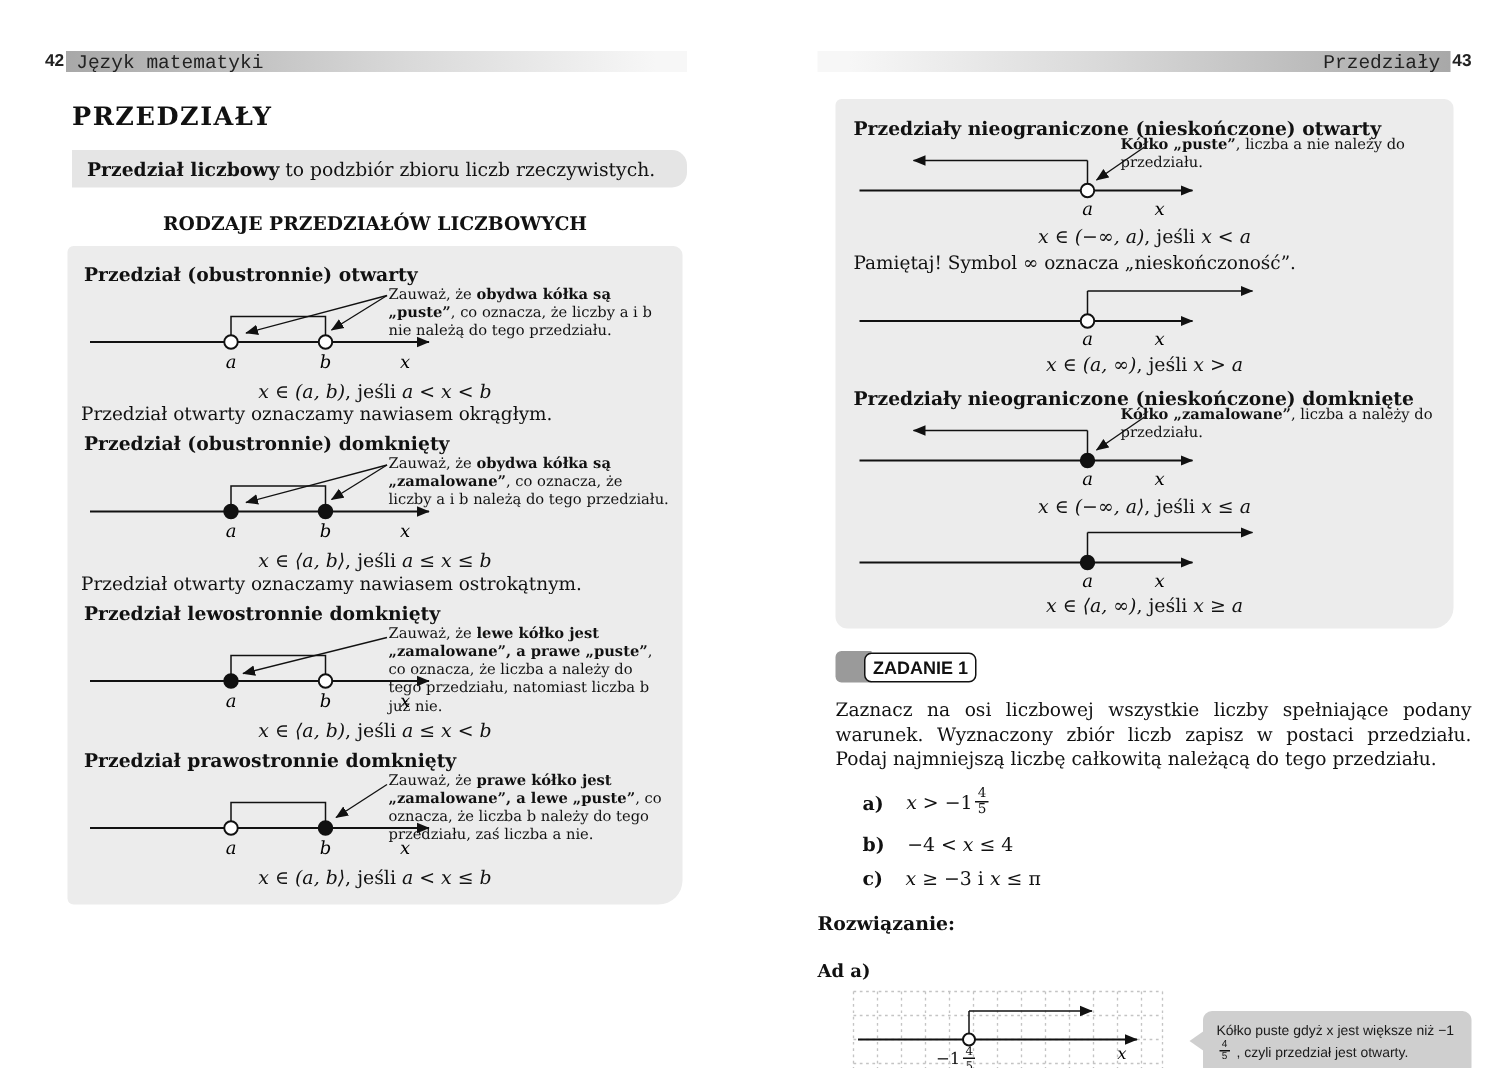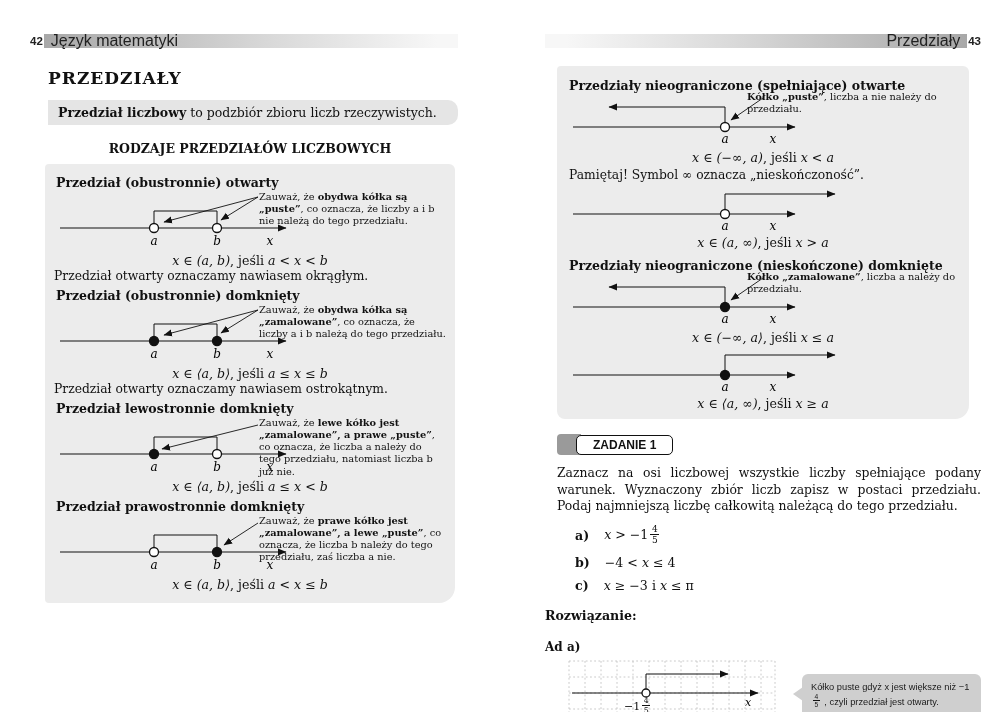--- a/index.html
+++ b/index.html
@@ -4,22 +4,22 @@
 <style>
   html,body{margin:0;padding:0;background:#fff;}
   .sheet{position:relative;width:1000px;height:712px;background:#ffffff;overflow:hidden;
          font-family:"DejaVu Serif","Liberation Serif",serif;color:#111;}
   
   .lp{position:absolute;left:30px;top:34px;width:428px;}
   .rp{position:absolute;left:545px;top:34px;width:436px;}
   
   .runhead{display:flex;align-items:center;gap:1px;font-family:"Liberation Sans",sans-serif;}
   .pagenum{font-weight:bold;font-size:11.5px;color:#222;}
-  .runbar{flex:1;height:14px;display:flex;align-items:center;font-size:16px;color:#222;
-          padding:0 7px;box-sizing:border-box;}
+  .runbar{flex:1;height:14px;display:flex;align-items:center;font-size:13px;color:#222;
+          padding:0 7px;box-sizing:border-box;font-family:Liberation Mono, monospace;}
   .runbar.left{background:linear-gradient(to right,#a8a8a8,#d9d9d9 55%,#f7f7f7 95%);}
   .runbar.right{background:linear-gradient(to left,#a8a8a8,#d9d9d9 55%,#f7f7f7 95%);justify-content:flex-end;}
   
   .title{margin:20px 0 0 18px;font-size:17px;font-weight:bold;letter-spacing:1px;}
   .defbox{margin:12px 0 16px 18px;background:#e5e5e5;border-radius:0 10px 10px 0;
           padding:5px 10px;font-size:12.5px;}
   .types-h{margin:16px 0 8px 15px;text-align:center;font-weight:bold;font-size:12.5px;width:410px;}
   .graybox{margin-left:15px;width:410px;box-sizing:border-box;background:#ececec;
            border-radius:4px 6px 16px 4px;padding:8px 9px 6px 9px;}
   .graybox.rbx{margin-left:12px;width:412px;border-radius:4px 6px 14px 8px;padding:9px 10px 8px 10px;}
@@ -33,21 +33,21 @@
   .caption{font-size:12.3px;margin:1px 0 4px;}
   .sec{margin-bottom:5px;}
   
   .rrow{position:relative;height:56px;}
   .rrow.short{height:50px;}
   .rnote{position:absolute;right:0;top:-2px;width:212px;font-size:9.8px;line-height:1.24;}
   .remember{font-size:12.3px;margin:3px 0 2px 2px;}
   .task-tab{display:flex;align-items:center;margin:15px 0 10px 12px;}
   .tab-gray{width:24px;height:21px;background:#9a9a9a;border-radius:4px 0 0 4px;}
   .tab-label{margin-left:-5px;background:#fff;border:1.7px solid #111;border-radius:5px;
-             padding:2px 16px;font-family:"Liberation Sans",sans-serif;font-weight:bold;font-size:12px;}
+             padding:2px 5px;font-family:"Liberation Sans",sans-serif;font-weight:bold;font-size:12px;}
   .task-text{margin-left:12px;width:424px;font-size:12.4px;line-height:1.34;text-align:justify;}
   .titems{margin:10px 0 0 30px;}
   .titem{display:flex;gap:15px;font-size:12.6px;margin:8px 0;align-items:center;}
   .titem .lbl{font-weight:bold;min-width:13px;}
   .it{font-style:italic;}
   .frac{display:inline-flex;flex-direction:column;text-align:center;font-size:0.72em;
         line-height:1.15;margin:0 2px;vertical-align:middle;position:relative;top:-1px;}
   .frac .fn{border-bottom:1px solid #111;padding:0 1.5px;}
   .sol-h{font-weight:bold;font-size:12.6px;margin:15px 0 0 0;}
   .ad-h{font-weight:bold;font-size:12px;margin:17px 0 6px 0;}
@@ -181,21 +181,21 @@
   </div>
 
   <div class="rp">
     <div class="runhead">
       <span class="runbar right">Przedziały</span>
       <span class="pagenum">43</span>
     </div>
 
     <div class="graybox rbx" style="margin-top:18px;">
 
-      <div class="sec-h">Przedziały nieograniczone (spełniające) otwarte</div>
+      <div class="sec-h">Przedziały nieograniczone (nieskończone) otwarty</div>
       <div class="rrow">
         <svg width="408" height="56">
           <defs>
               <marker id="m5" markerWidth="10" markerHeight="9" refX="8" refY="4" orient="auto" markerUnits="userSpaceOnUse">
                 <path d="M0,0.5 L8.5,4 L0,7.5 Z" fill="#111"></path>
               </marker>
             </defs>
           <line x1="6" y1="34" x2="228" y2="34" stroke="#111" stroke-width="1.2" marker-end="url(#m5)"></line>
           <line x1="158" y1="30" x2="158" y2="14" stroke="#111" stroke-width="1"></line>
           <line x1="158" y1="14" x2="42" y2="14" stroke="#111" stroke-width="1.1" marker-end="url(#m5)"></line>

